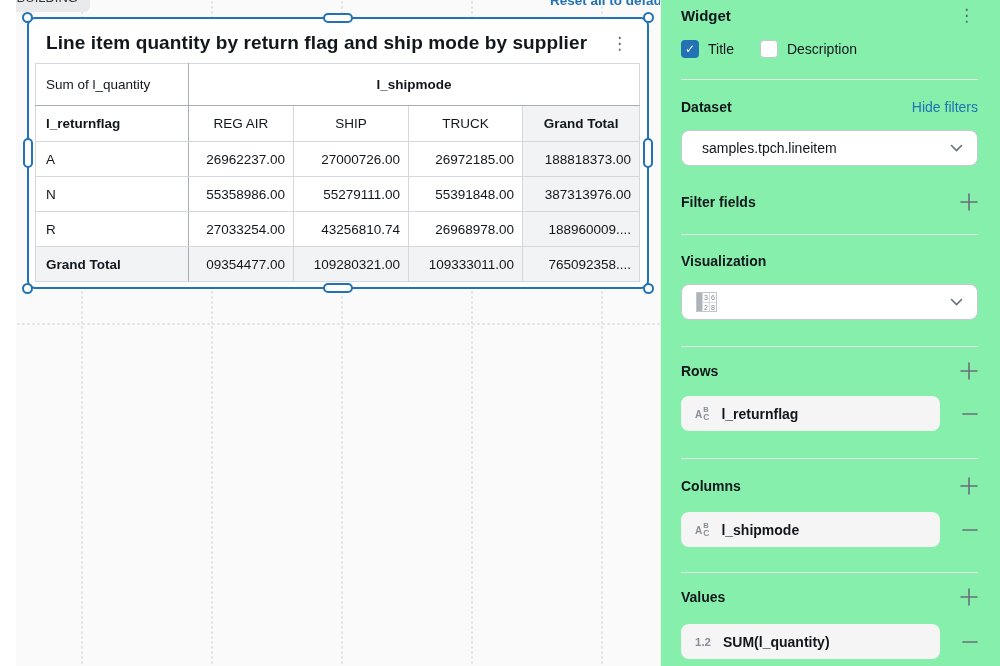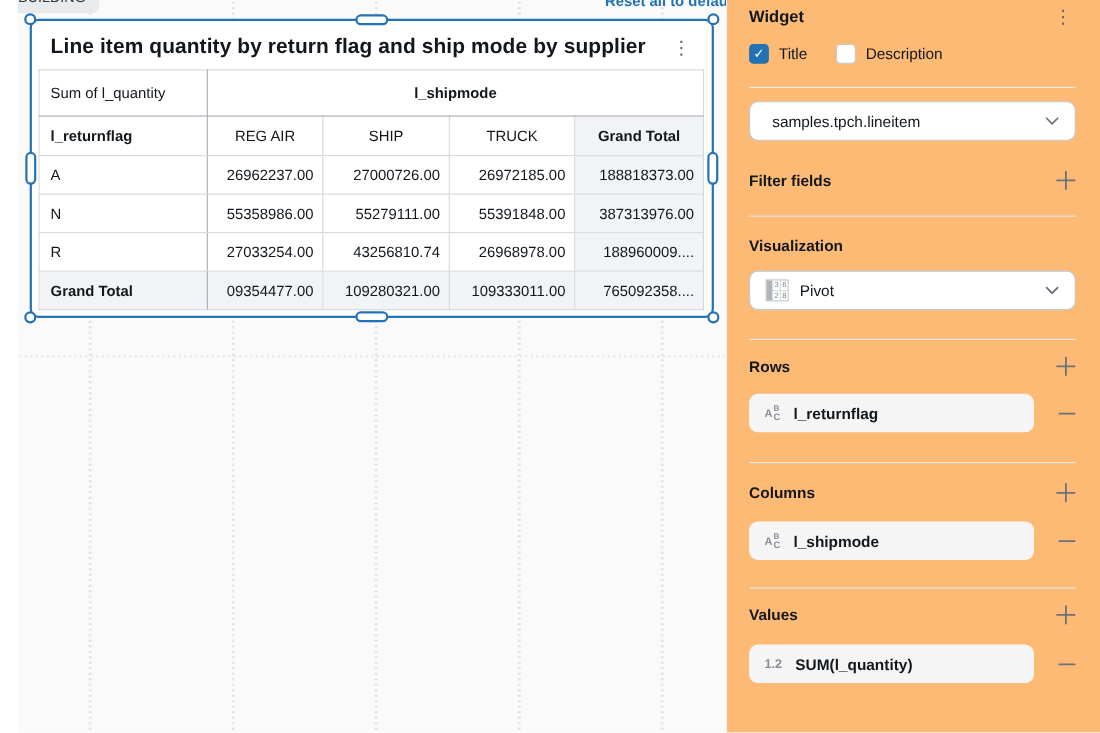--- a/index.html
+++ b/index.html
@@ -78,21 +78,21 @@
   table.pivot tr.data td { height: 35px; }
   table.pivot tr.data td.c0 { padding-left: 10px; text-align: left; }
   table.pivot tr.data td.num { text-align: right; padding-right: 8px; }
   table.pivot .gt-col { background: #f2f3f4; }
   table.pivot tr.gt-row td { background: #f2f3f4; }
   table.pivot tr.gt-row td.c0 { font-weight: 700; }
 
   
   .panel {
     position: absolute; left: 660px; top: 0; width: 340px; height: 666px;
-    background: #fdba74; border-left: 1px solid #eceef0;
+    background: #86efac; border-left: 1px solid #eceef0;
     padding: 0 22px 0 20px;
   }
   .panel-header { margin-top: 3px; height: 24px; display: flex; align-items: center; justify-content: space-between; }
   .panel-title { font-size: 15px; font-weight: 700; }
 
   .check-row { margin-top: 13px; display: flex; align-items: center; gap: 26px; }
   .check-item { display: flex; align-items: center; gap: 9px; cursor: pointer; }
   .checkbox {
     width: 18px; height: 18px; border-radius: 4px; flex: 0 0 auto;
     display: flex; align-items: center; justify-content: center;
@@ -243,20 +243,24 @@
       <span class="check-label">Title</span>
     </span>
     <span class="check-item">
       <span class="checkbox unchecked"></span>
       <span class="check-label">Description</span>
     </span>
   </div>
 
   <hr class="divider" style="margin-top:21px">
 
+  <div class="label-row" style="margin-top:16px">
+    <span class="section-label">Dataset</span>
+    <span class="link">Hide filters</span>
+  </div>
 
   <div class="select">
     <span class="select-value">samples.tpch.lineitem</span>
     <svg class="stroke" width="13" height="8" viewBox="0 0 13 8">
         <polyline points="1.5,1.5 6.5,6.5 11.5,1.5"></polyline>
       </svg>
   </div>
 
   <div class="label-row" style="margin-top:25px">
     <span class="section-label">Filter fields</span>
@@ -276,21 +280,20 @@
 
   <div class="select" style="padding-left:14px">
     <span class="with-icon">
       <span class="pivot-icon">
         <span class="bar"></span>
         <span class="cell t">3</span>
         <span class="cell t">6</span>
         <span class="cell">2</span>
         <span class="cell">8</span>
       </span>
-      <span class="select-value">Pivot</span>
     </span>
     <svg class="stroke" width="13" height="8" viewBox="0 0 13 8">
         <polyline points="1.5,1.5 6.5,6.5 11.5,1.5"></polyline>
       </svg>
   </div>
 
   <hr class="divider" style="margin-top:26px">
 
   <div class="label-row" style="margin-top:13px">
     <span class="section-label">Rows</span>

